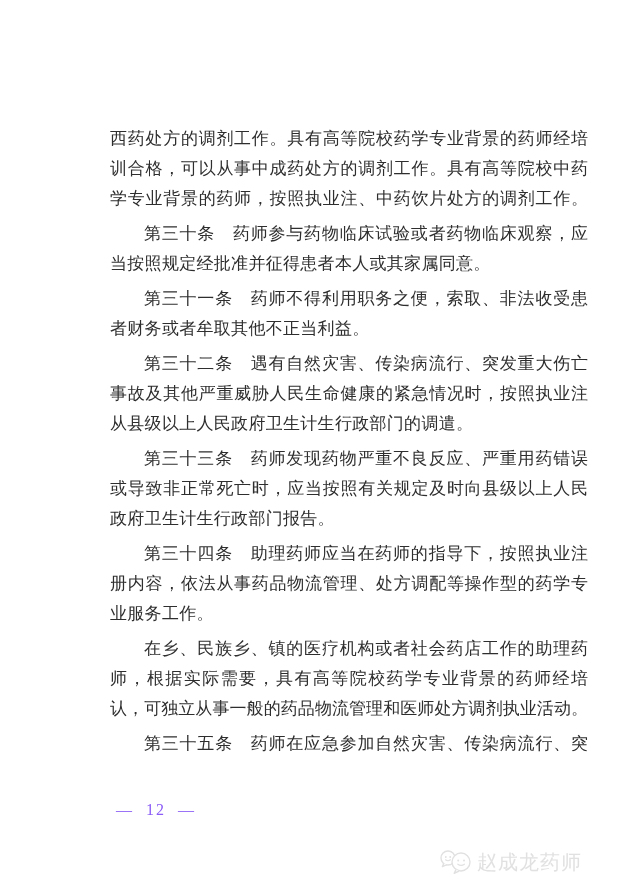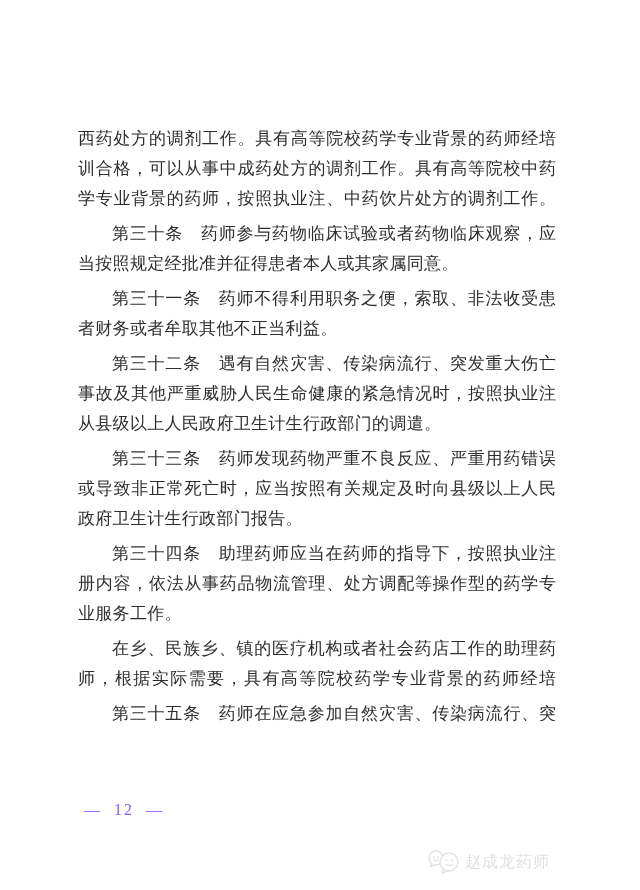--- a/index.html
+++ b/index.html
@@ -8,20 +8,21 @@
     background: #ffffff;
   }
   .page {
     position: relative;
     width: 562px;
     height: 890px;
     background: #ffffff;
     overflow: hidden;
     font-family: "Liberation Serif", "DejaVu Serif", serif;
     color: #2e2e2e;
+    margin-left: 32px;
   }
   .doc-body {
     position: absolute;
     left: 78px;
     top: 124px;
     width: 478px;
   }
   .para {
     margin: 0 0 5px 0;
   }
@@ -52,21 +53,21 @@
     color: #8b5cf6;
   }
   .watermark {
     position: absolute;
     right: 12px;
     top: 848px;
     display: flex;
     align-items: center;
     gap: 4px;
     color: #e1e1e1;
-    font-size: 16px;
+    font-size: 20px;
     letter-spacing: 1px;
     font-family: "Liberation Sans", "DejaVu Sans", sans-serif;
   }
   .watermark svg {
     display: block;
   }
 </style>
 </head>
 <body>
 
@@ -97,20 +98,21 @@
         <div class="line">政府卫生计生行政部门报告。</div>
       </div>
       <div class="para indent">
         <div class="line stretch first">第三十四条　助理药师应当在药师的指导下，按照执业注</div>
         <div class="line stretch">册内容，依法从事药品物流管理、处方调配等操作型的药学专</div>
         <div class="line">业服务工作。</div>
       </div>
       <div class="para indent">
         <div class="line stretch first">在乡、民族乡、镇的医疗机构或者社会药店工作的助理药</div>
         <div class="line stretch">师，根据实际需要，具有高等院校药学专业背景的药师经培</div>
+        <div class="line stretch">认，可独立从事一般的药品物流管理和医师处方调剂执业活动。</div>
       </div>
       <div class="para indent">
         <div class="line stretch first">第三十五条　药师在应急参加自然灾害、传染病流行、突</div>
       </div>
     </div>
 
   <div class="page-number">— 12 —</div>
 
   <div class="watermark" style="color: rgb(225, 225, 225);">
     <span>

